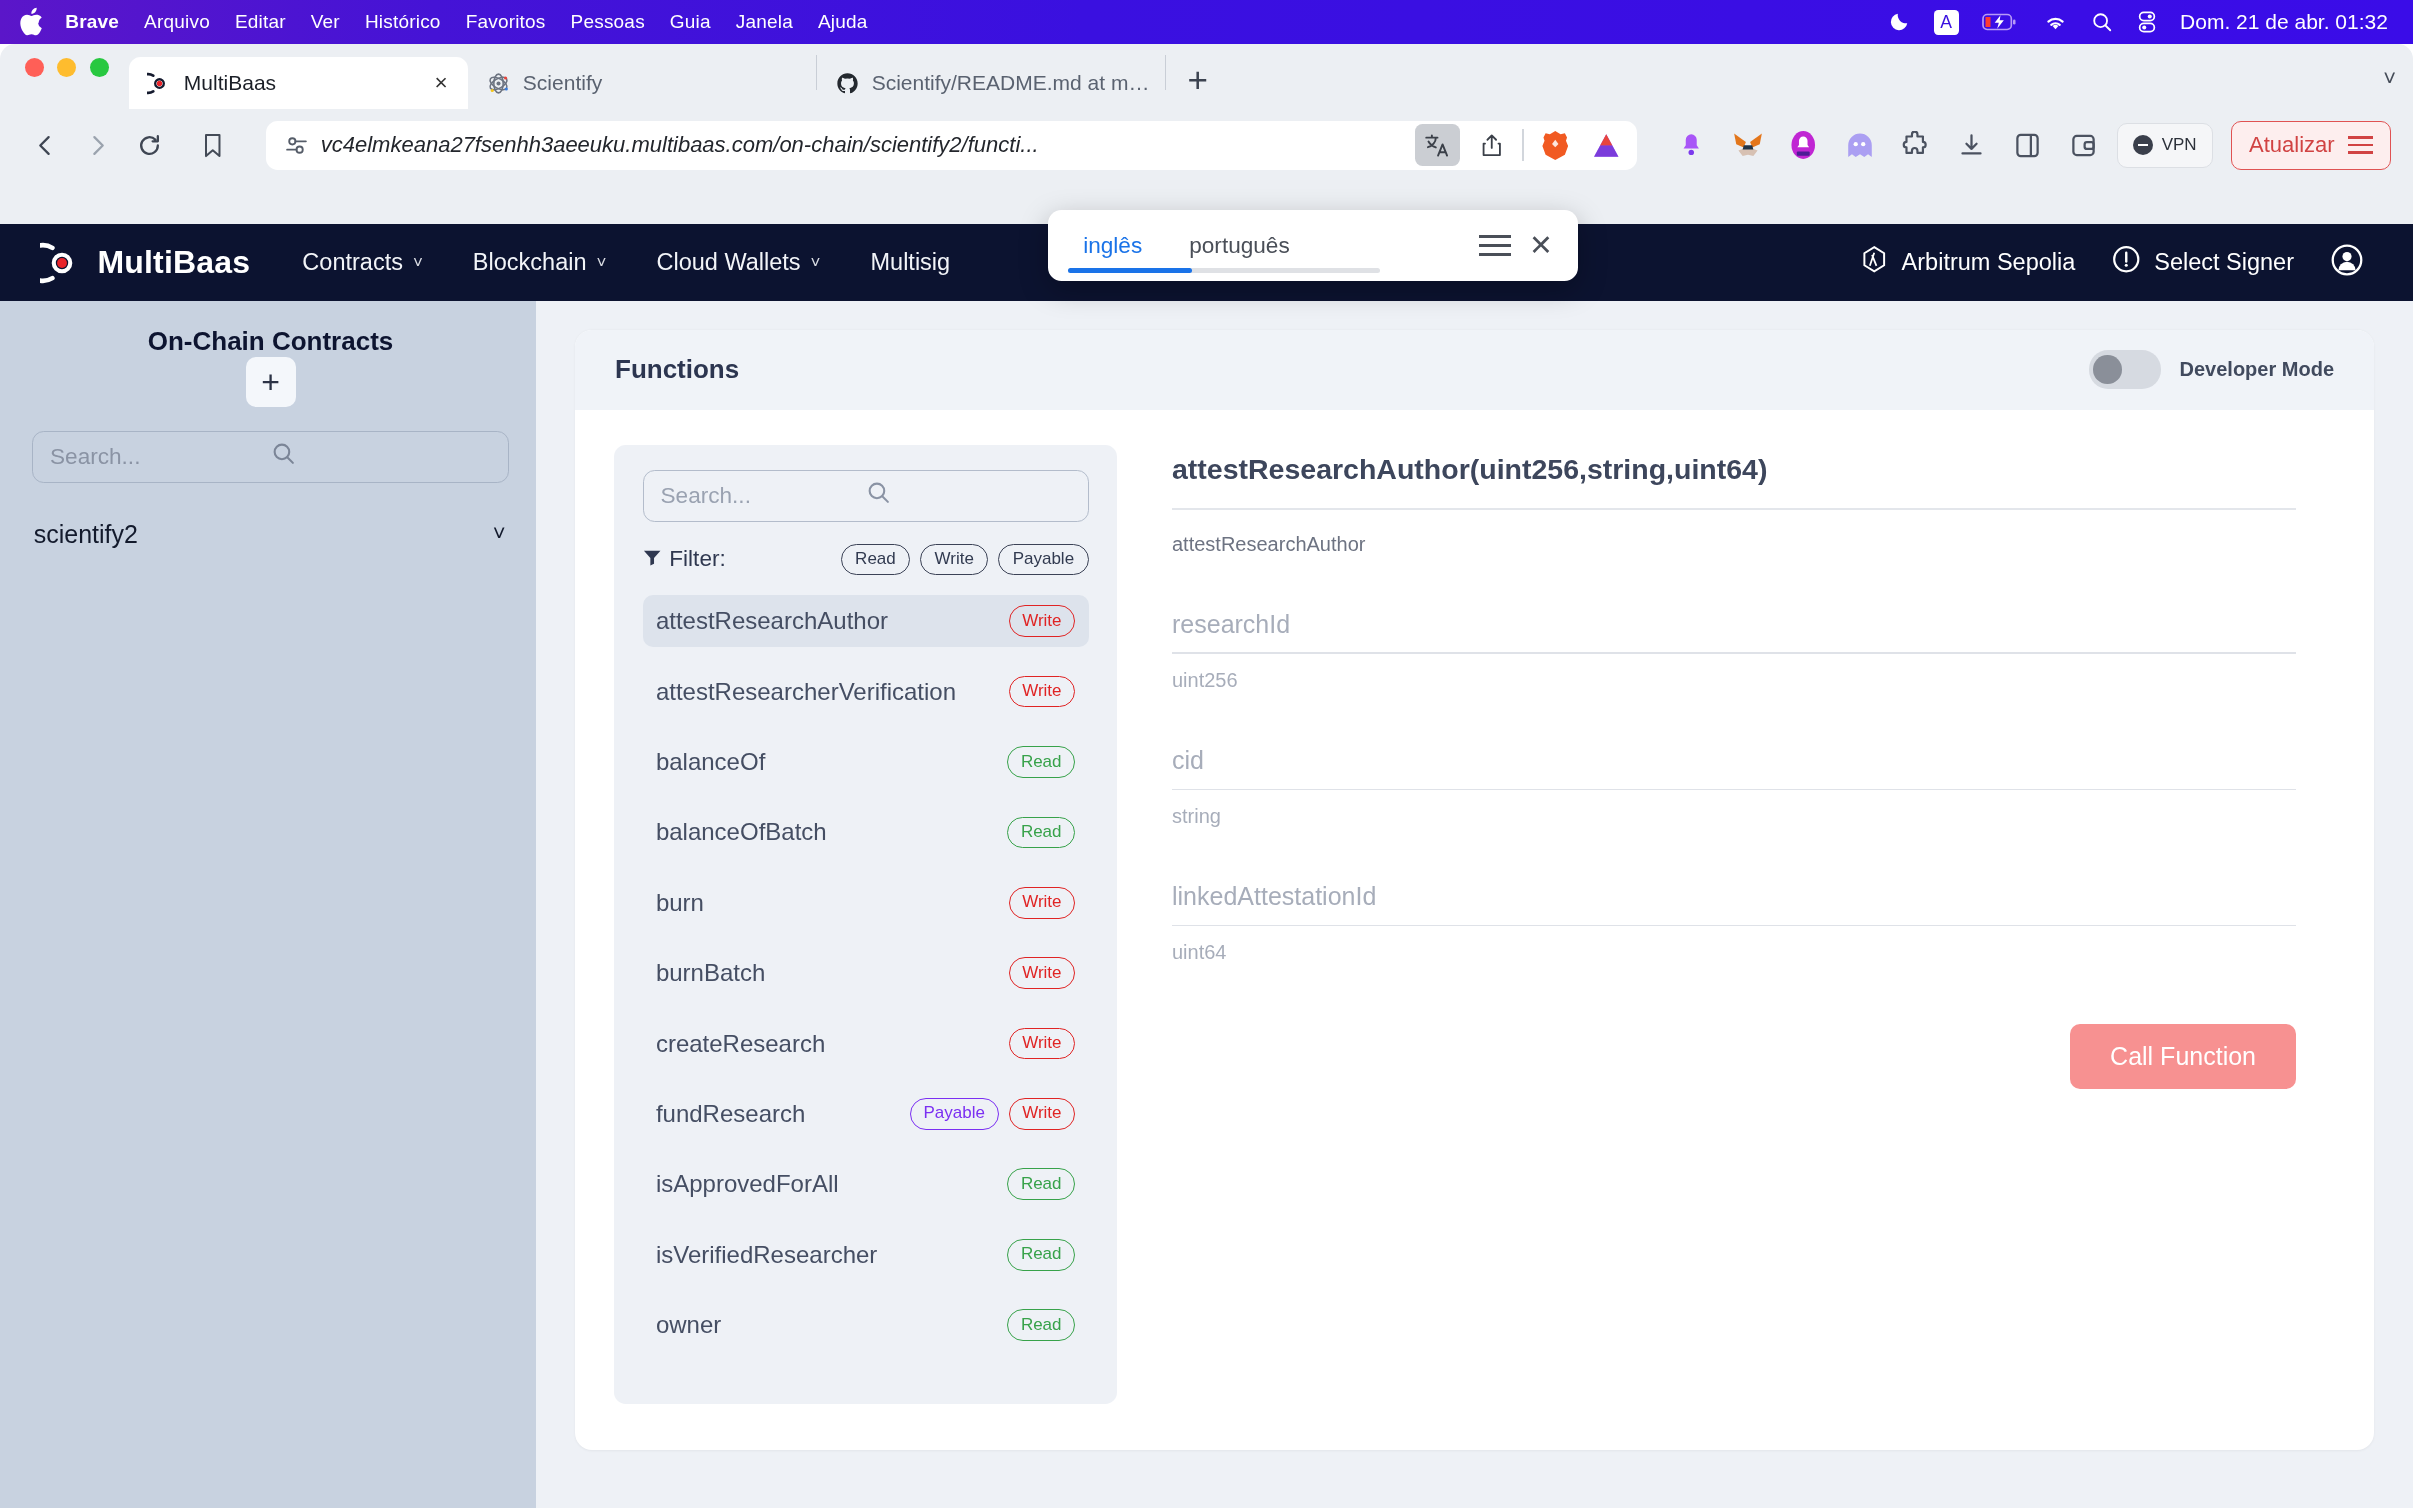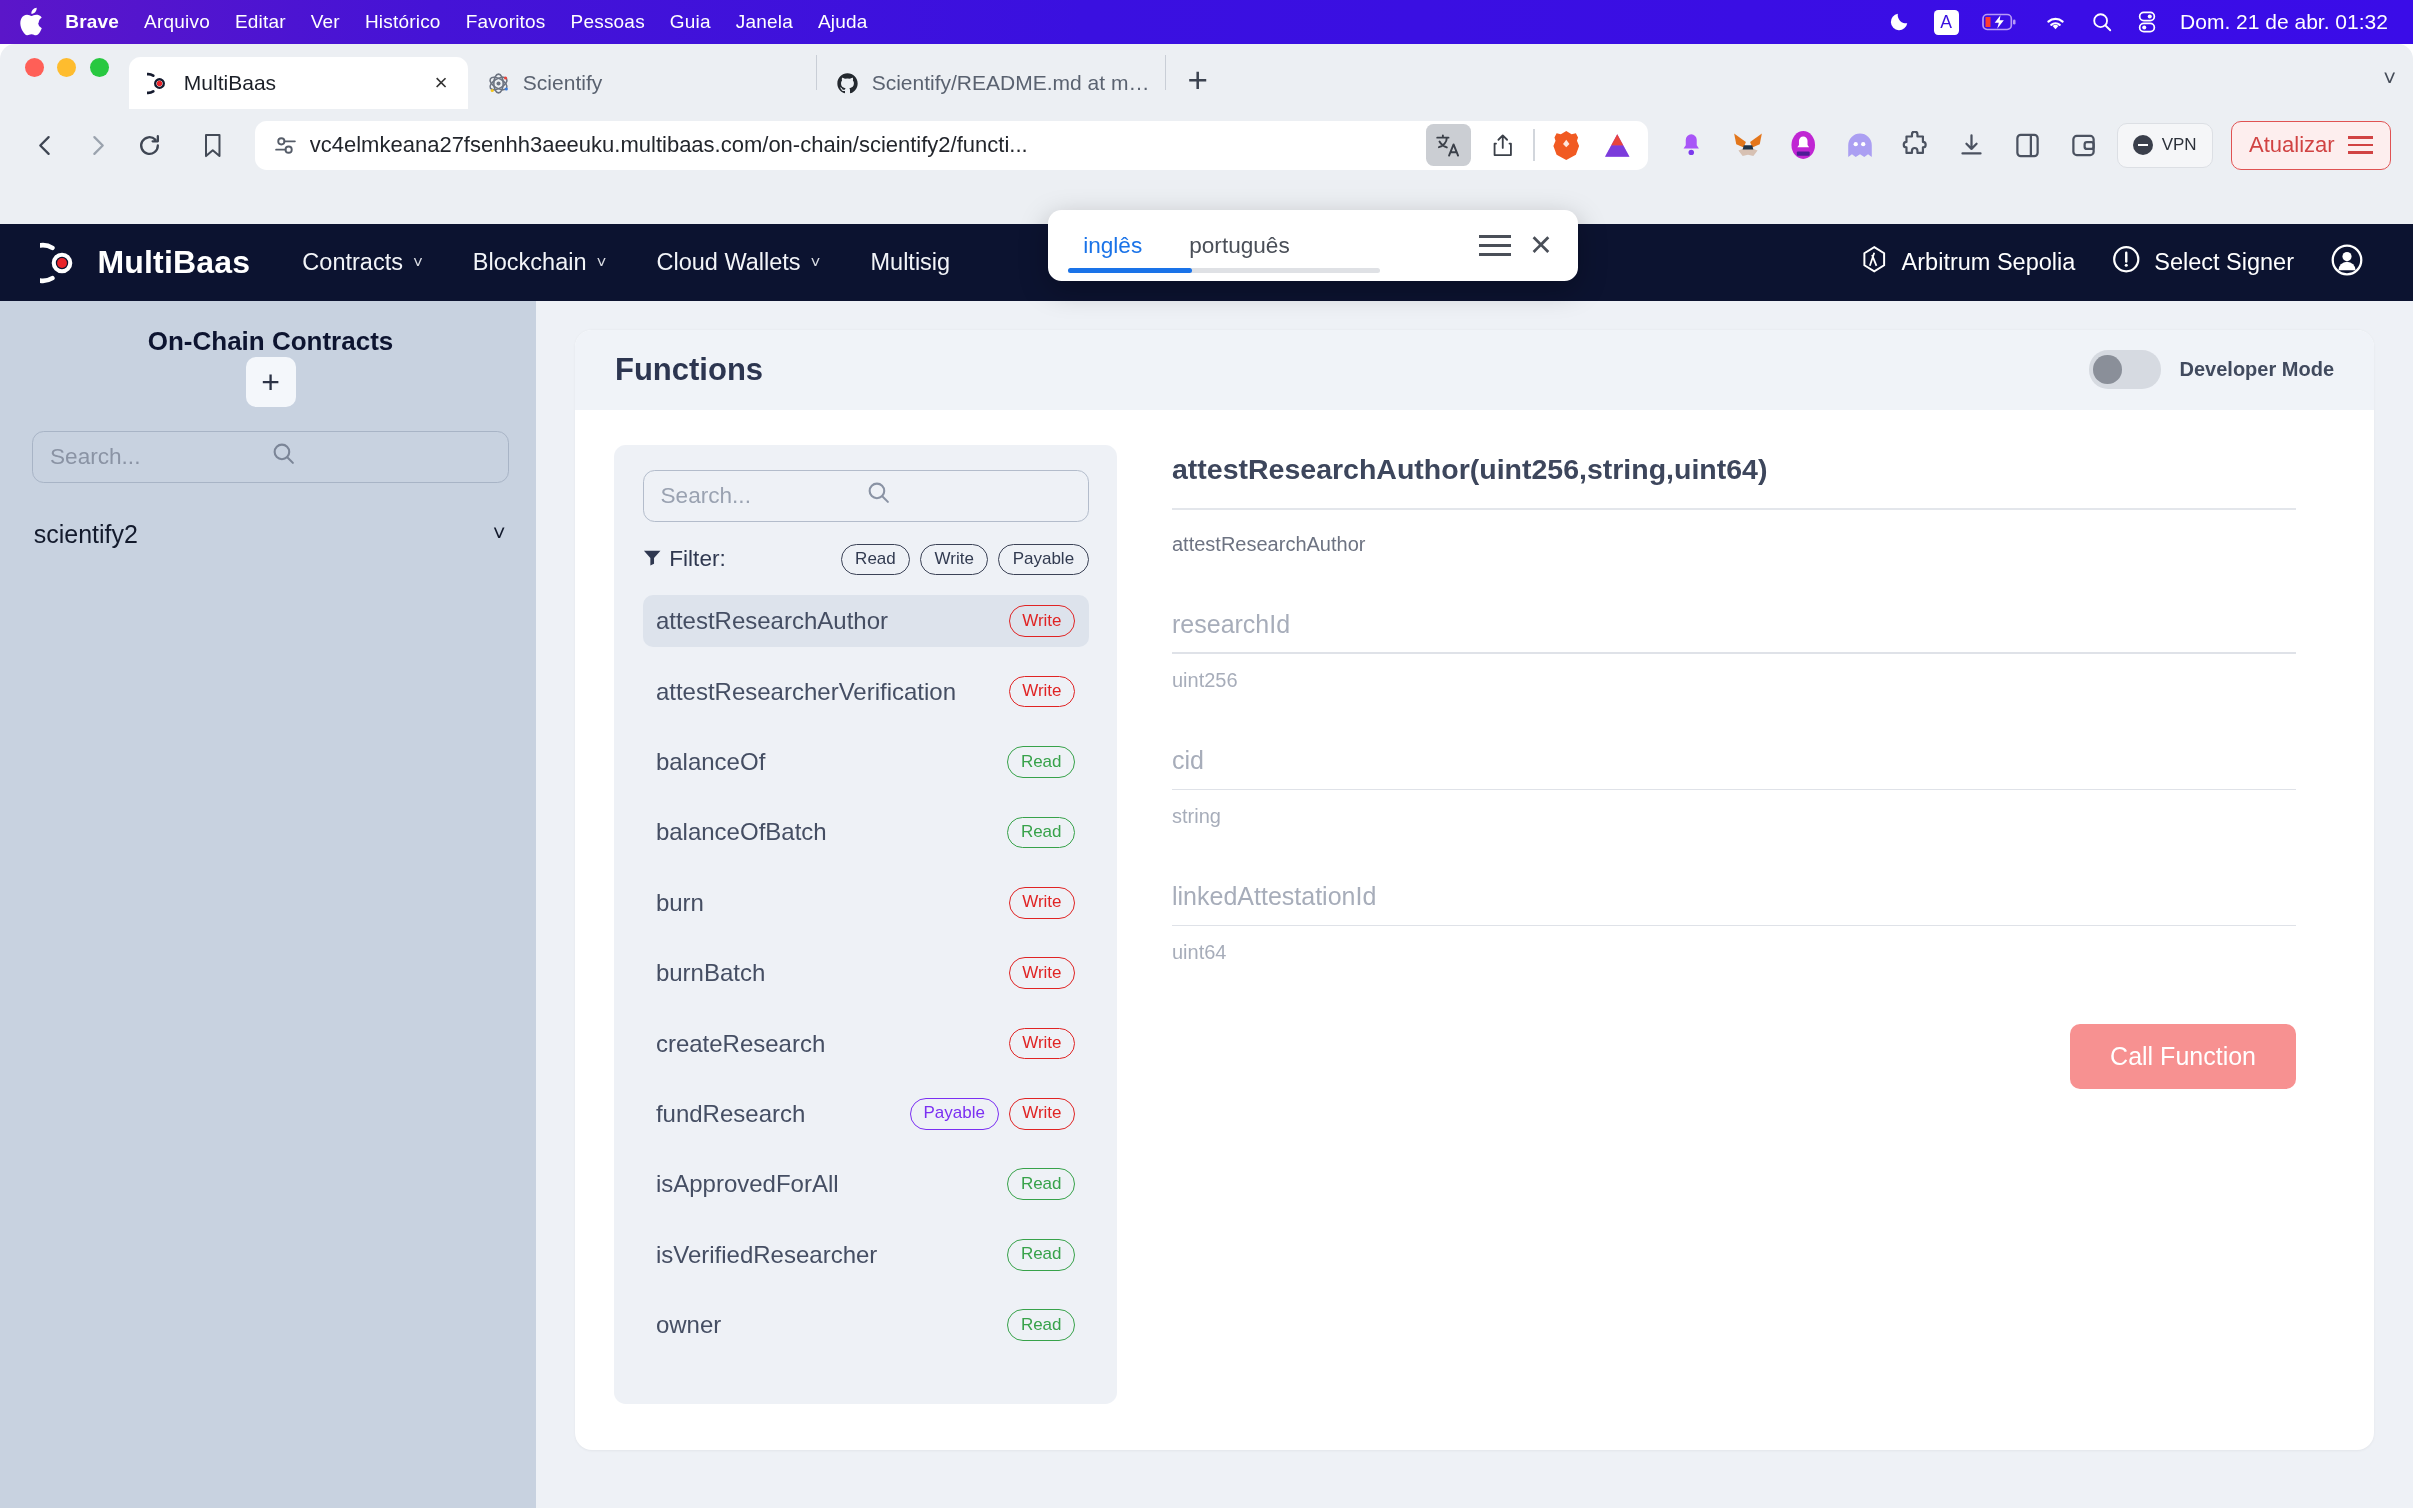--- a/index.html
+++ b/index.html
@@ -80,22 +80,22 @@
     height: 72px; background: #eceff3; display:flex; align-items:center;
     padding: 0 22px; gap: 5px;
   }
   .nav-btn { width: 47px; height:47px; display:flex; align-items:center; justify-content:center; color:#3f4653; }
   .nav-btn svg { display:block; }
   .nav-btn.disabled { color:#9ba3ae; }
   .bookmark-btn { width:47px; height:47px; display:flex; align-items:center; justify-content:center; color:#444b57; margin-left: 11.7px;}
 
   .urlbar {
     flex: 1; height: 49px; background:#fff; border-radius: 11.7px;
-    display:flex; align-items:center; padding: 0 11.7px 0 18.4px; margin: 0 13px;
-    gap: 11.7px; min-width: 0;
+    display:flex; align-items:center; padding: 0 11.7px 0 18.4px; margin: 0 24px;
+    gap: 11.7px; min-width: 0; font-style: italic;
   }
   .url-text {
     flex:1; font-size: 22px; color:#23262c; white-space:nowrap;
     overflow:hidden; text-overflow: clip; min-width:0;
   }
   .url-ico { display:flex; align-items:center; justify-content:center; flex:0 0 auto;}
   .translate-btn {
     width:45px; height:42px; background:#cbced3; border-radius:7.5px;
     display:flex; align-items:center; justify-content:center; flex:0 0 auto;
   }
@@ -180,21 +180,21 @@
   
   .main { flex: 1; background:#eef1f6; padding: 28.5px 39px 0 39px; }
   .panel {
     background:#fff; border-radius: 17px; overflow:hidden; height: 1120px;
     box-shadow: 0 0.8px 2.5px rgba(0,0,0,.05);
   }
   .panel-head {
     height: 80px; background:#f0f3f8; display:flex; align-items:center;
     padding: 0 40px;
   }
-  .panel-title { font-size: 31px; font-weight: bold; color:#2c3550; }
+  .panel-title { font-size: 26px; font-weight: bold; color:#2c3550; }
   .devmode { margin-left:auto; display:flex; align-items:center; gap: 18.4px;}
   .toggle {
     width: 72px; height: 39px; border-radius: 19px; background:#d6dae1;
     display:flex; align-items:center; padding: 0 4.2px;
   }
   .toggle i { width:28.5px;height:28.5px;border-radius:50%;background:#8a8f99; display:block;}
   .devmode-label { font-size: 20px; color:#414a5e;font-weight:bold; }
 
   .panel-body { display:flex; padding: 35px 39px 0 39px; gap: 0; }
 

